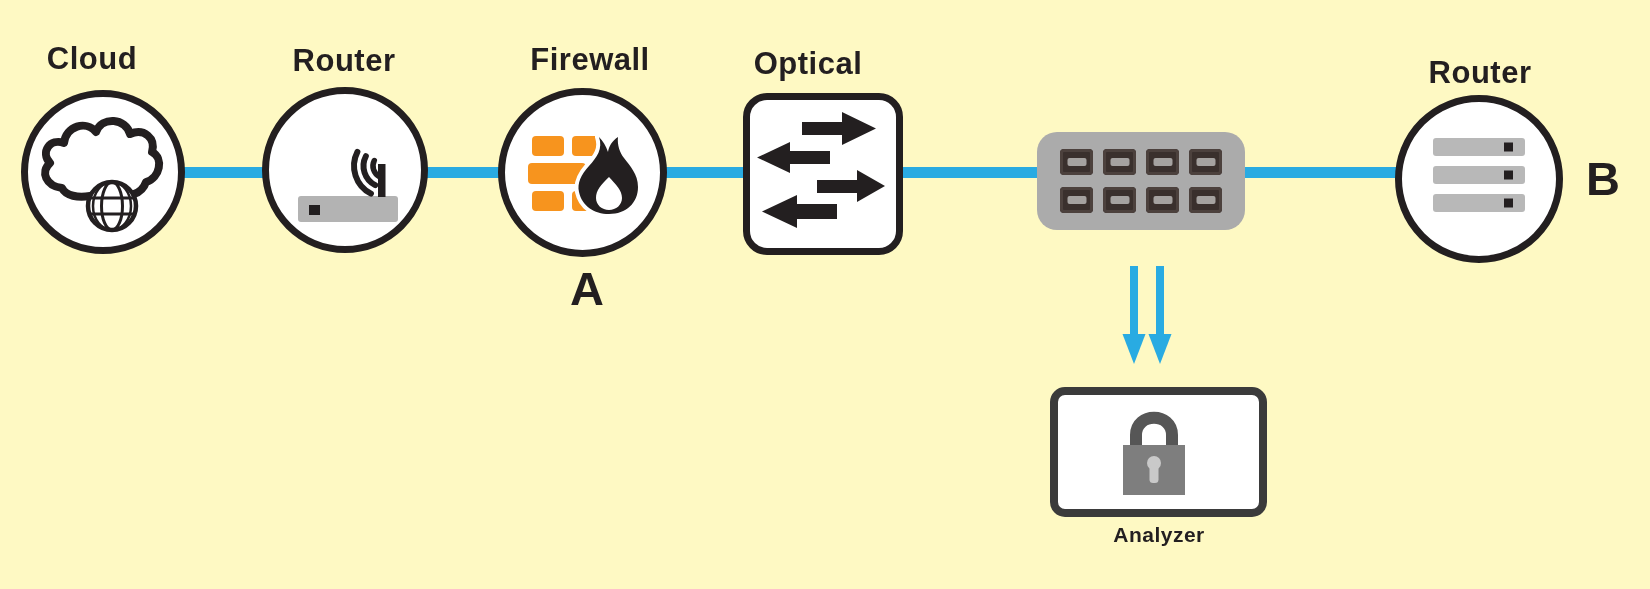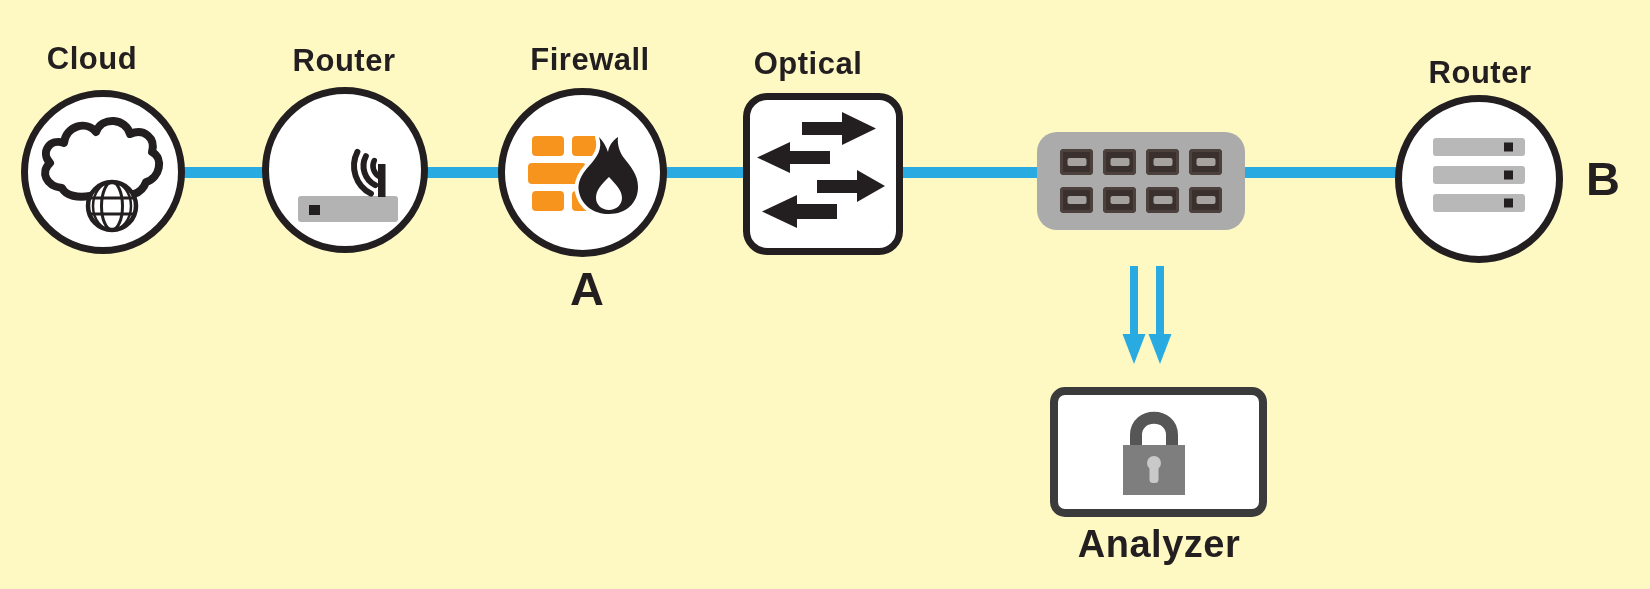--- a/index.html
+++ b/index.html
@@ -57,21 +57,21 @@
 
   <div class="link-main"></div>
 
   <div class="lbl" style="left:92px;top:41px;">Cloud</div>
   <div class="lbl" style="left:344px;top:43px;">Router</div>
   <div class="lbl" style="left:590px;top:42px;text-align:center;">Firewall</div>
   <div class="lbl" style="left:808px;top:46px;">Optical</div>
   <div class="lbl" style="left:1480px;top:55px;">Router</div>
   <div class="lbl lbl-big" style="left:587px;top:261px;">A</div>
   <div class="lbl lbl-big" style="left:1603px;top:151px;">B</div>
-  <div class="lbl" style="left:1159px;top:523px;font-size:38px;">Analyzer</div>
+  <div class="lbl" style="left:1159px;top:523px;font-size:21px;">Analyzer</div>
 
   <div class="node circle" style="left:21px;top:90px;width:164px;height:164px;">
     <span>
       <svg width="130" height="124" viewBox="0 0 130 124">
         <path d="M 52 86 C 40 88 28 86 24 78 C 8 76 2 62 12 53 C 2 42 12 28 26 33 C 28 16 48 10 58 22 C 64 6 88 8 92 24 C 106 18 118 28 114 42 C 126 48 122 68 108 72 C 106 78 102 82 96 84" fill="#ffffff" stroke="#231F20" stroke-width="8" stroke-linecap="round" stroke-linejoin="round"></path>
         <circle cx="74" cy="96" r="24" fill="#ffffff" stroke="#231F20" stroke-width="4.5"></circle>
         <line x1="52.5" y1="88" x2="95.5" y2="88" stroke="#231F20" stroke-width="3"></line>
         <line x1="52.5" y1="104" x2="95.5" y2="104" stroke="#231F20" stroke-width="3"></line>
         <ellipse cx="74" cy="96" rx="10.5" ry="24" fill="none" stroke="#231F20" stroke-width="3"></ellipse>
         <ellipse cx="74" cy="96" rx="19" ry="24" fill="none" stroke="#231F20" stroke-width="2.5"></ellipse>

